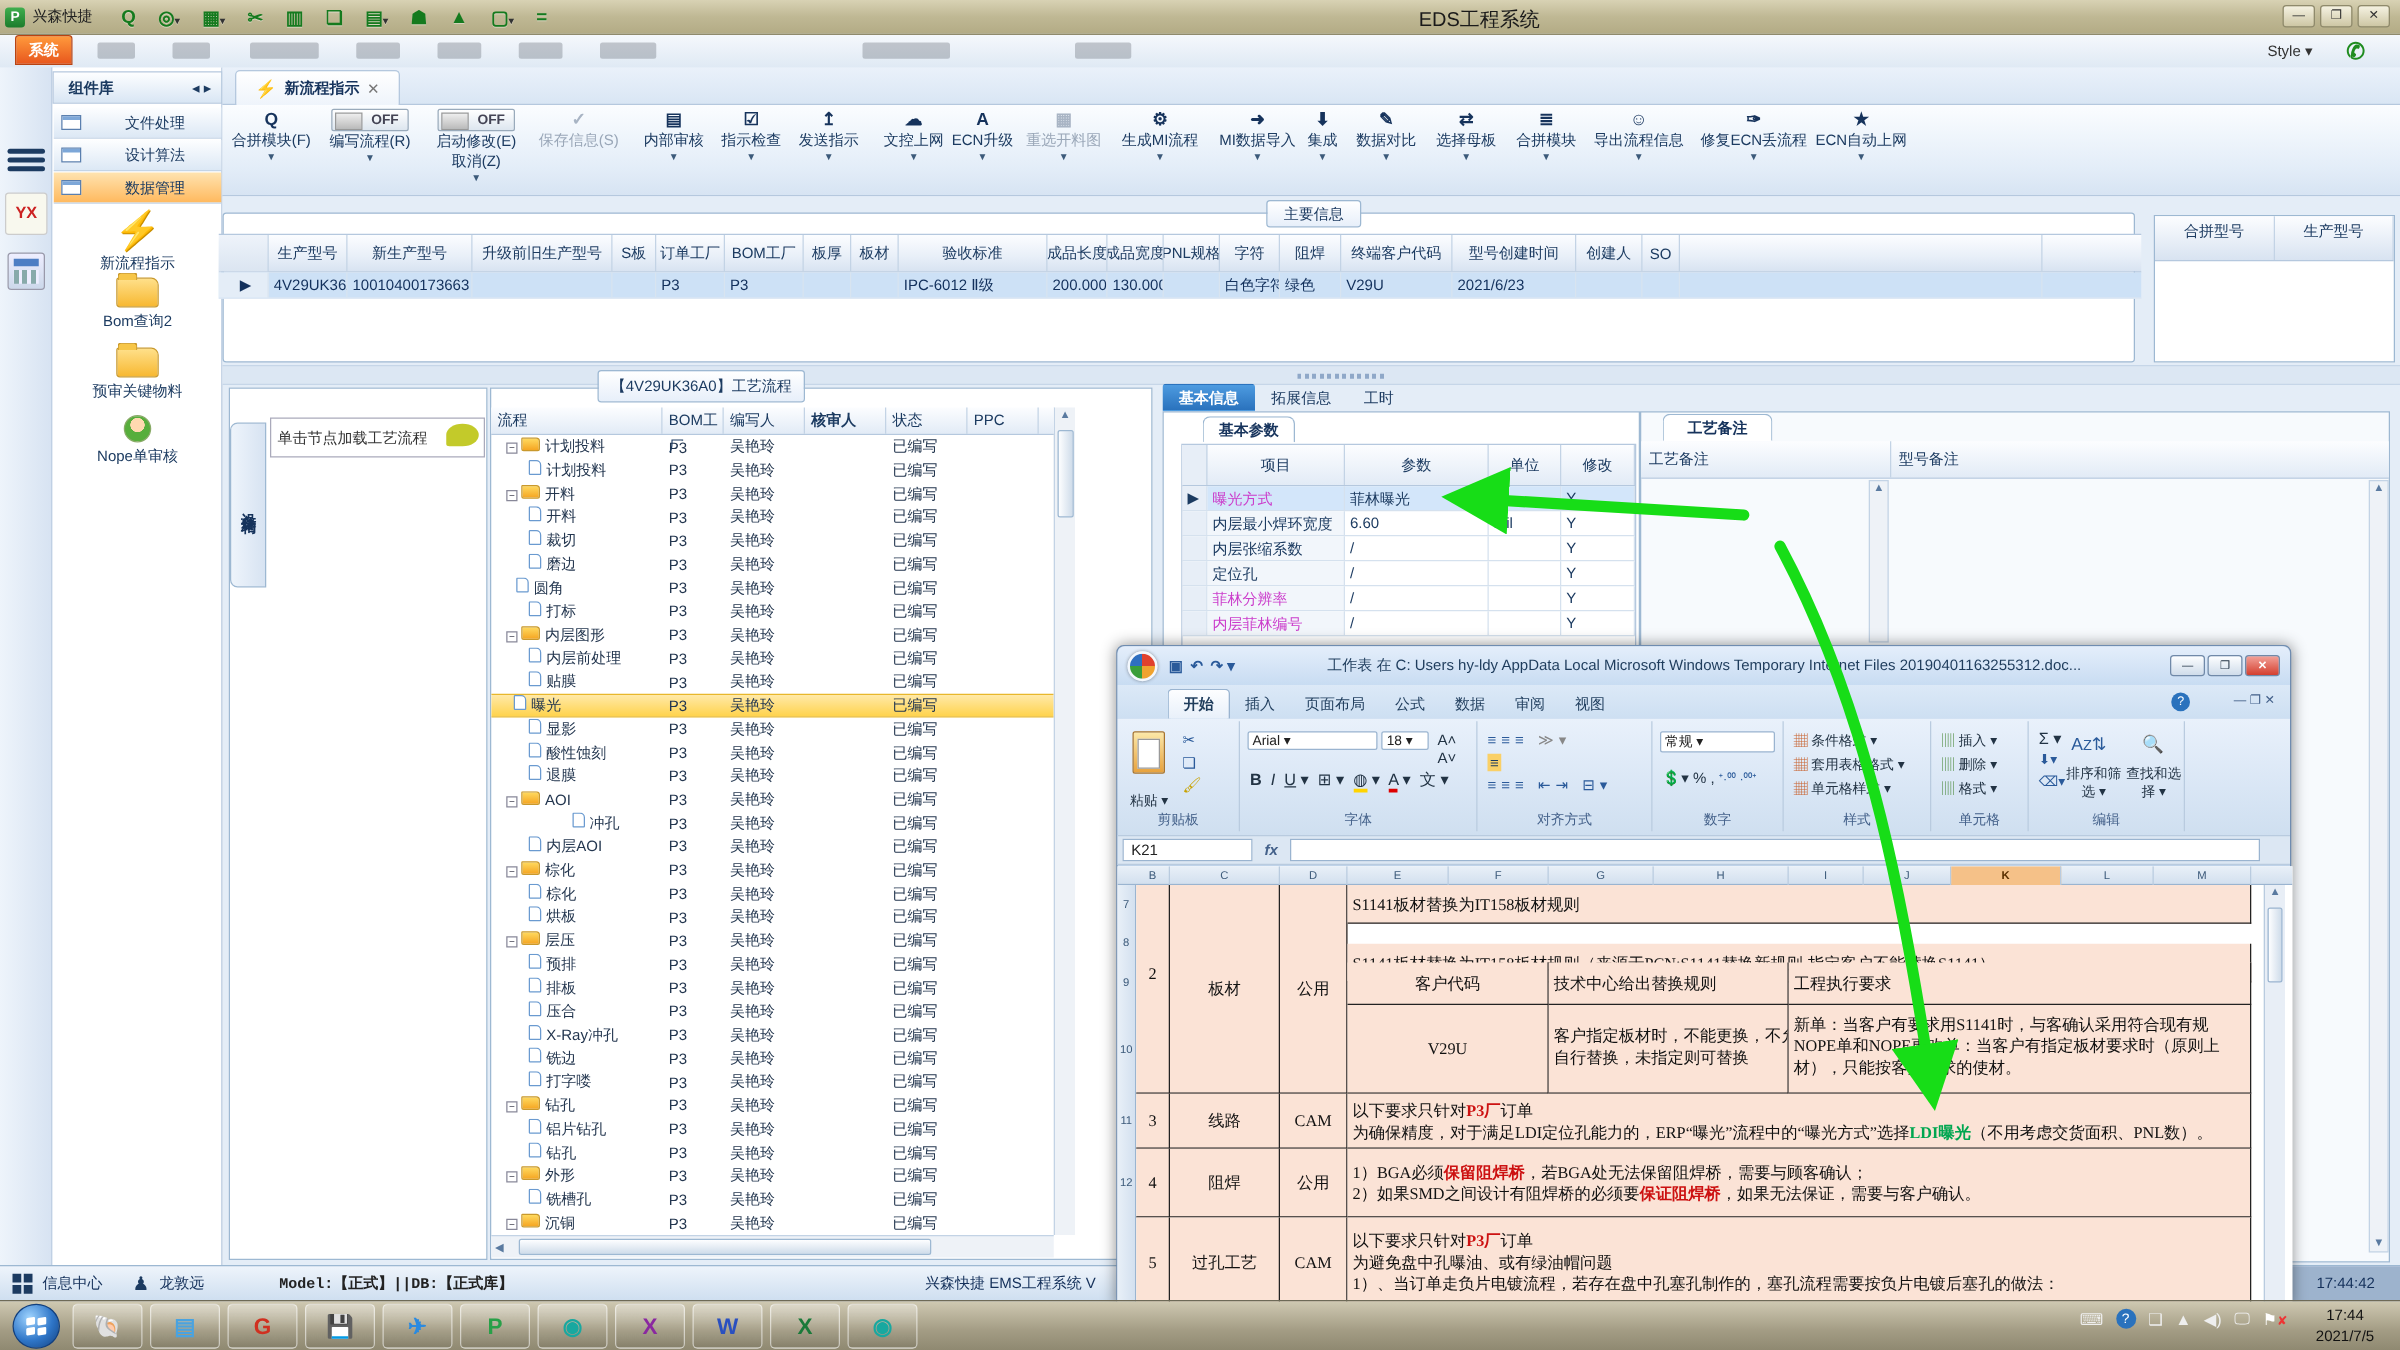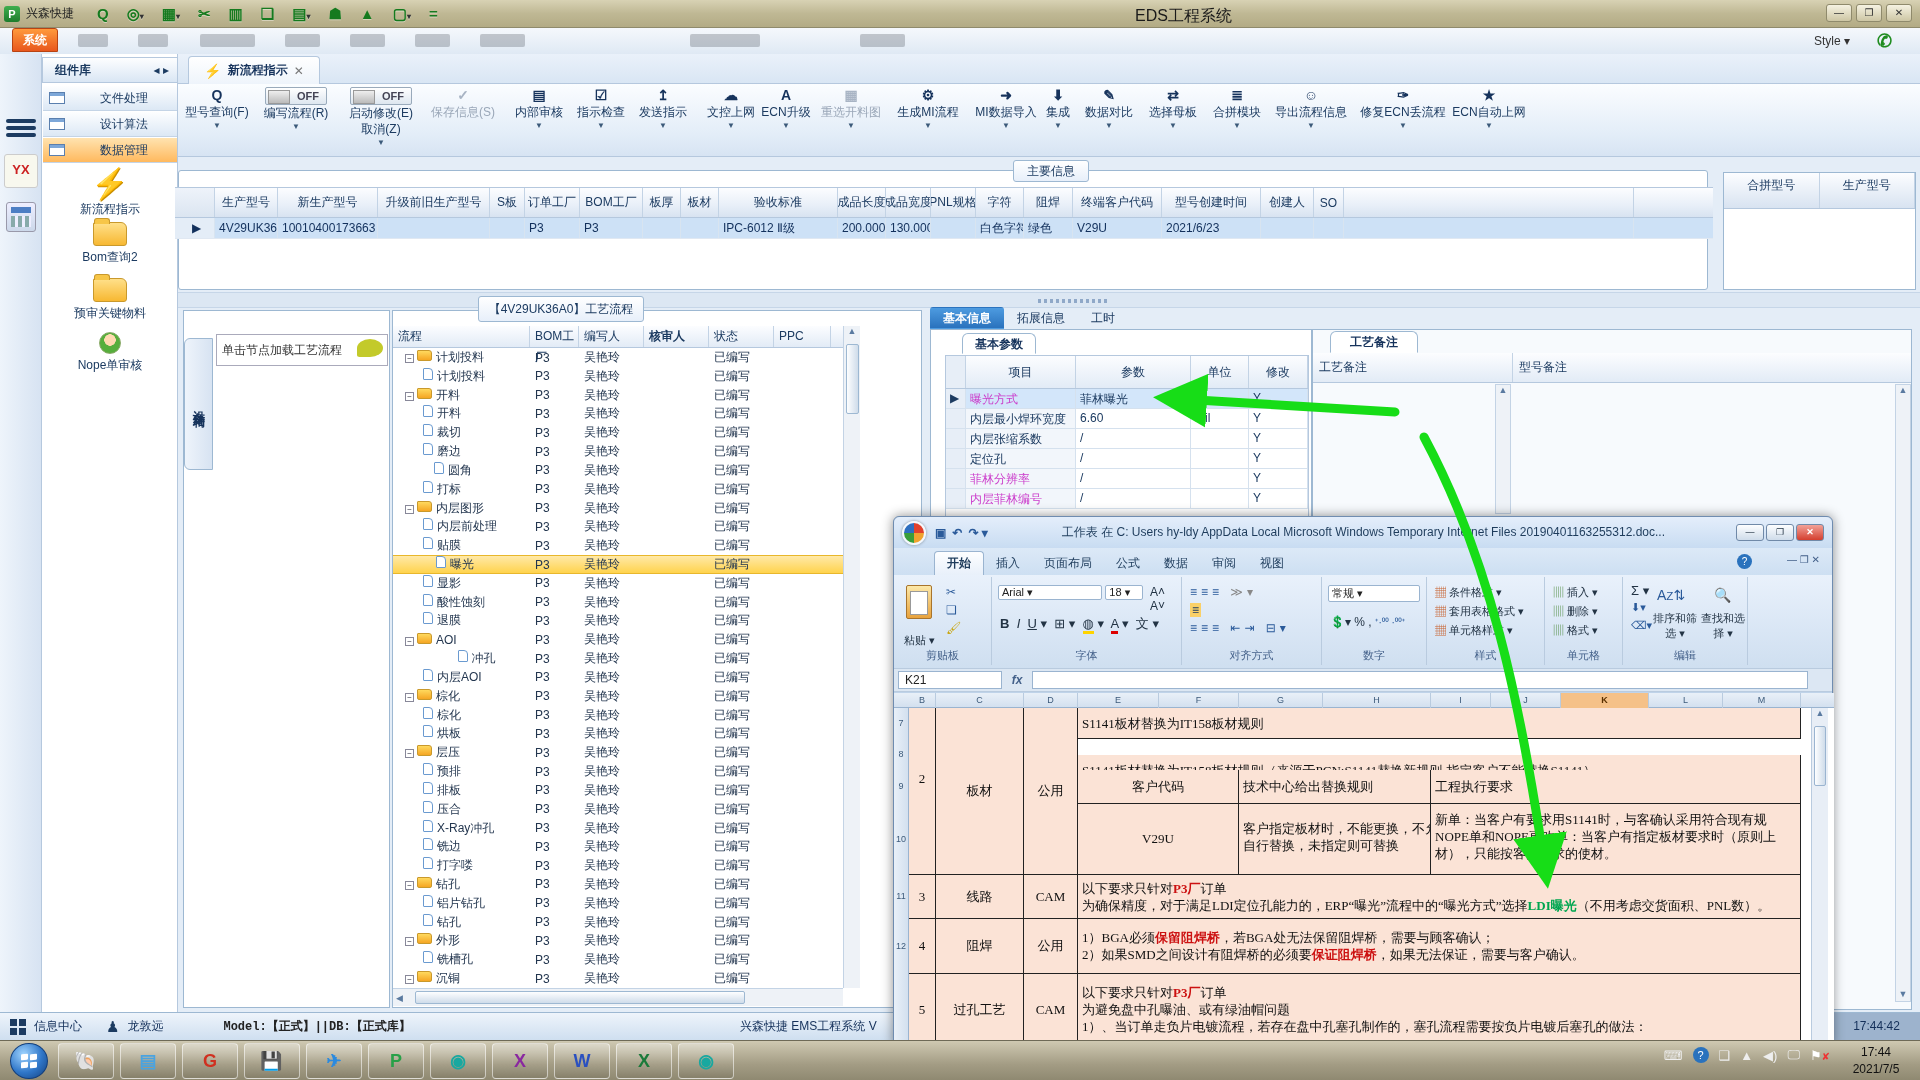--- a/index.html
+++ b/index.html
@@ -263,21 +263,21 @@
   <div id="maintab">
       <span class="zap">⚡</span>
       <span>新流程指示</span>
       <span class="x">✕</span>
     </div>
 </div>
 
 <div id="toolbar" class="abs">
     <div class="tbtn" style="left: -16px; width: 110px;">
       <div class="tico">Q</div>
-      <div class="tlbl">型号查询(F)</div>
+      <div class="tlbl">合拼模块(F)</div>
       <div class="tarr">▼</div>
     </div>
     <div class="tbtn" style="left: 63px; width: 110px;">
       <div style="height: 18px;"><span class="toggle">OFF</span></div>
       <div class="tlbl">编写流程(R)</div>
       <div class="tarr">▼</div>
     </div>
     <div class="tbtn" style="left: 148px; width: 110px;">
       <div style="height: 18px;"><span class="toggle">OFF</span></div>
       <div class="tlbl">启动修改(E)</div>
@@ -485,21 +485,21 @@
     </div>
     <div class="trow" style="top: 94.1px;">
       <div class="tcell" style="left: 0px; width: 137px; padding-left: 30px;"><span class="tfile"></span><span>磨边</span></div>
       <div class="tcell" style="left: 137px; width: 49px; padding-left: 5px;">P3</div>
       <div class="tcell" style="left: 186px; width: 65px; padding-left: 5px;">吴艳玲</div>
       <div class="tcell" style="left: 251px; width: 65px;"></div>
       <div class="tcell" style="left: 316px; width: 65px; padding-left: 5px;">已编写</div>
       <div class="tcell" style="left: 381px; width: 57px;"></div>
     </div>
     <div class="trow" style="top: 112.92px;">
-      <div class="tcell" style="left: 0px; width: 137px; padding-left: 41px;"><span class="tfile"></span><span>圆角</span></div>
+      <div class="tcell" style="left: 0px; width: 137px; padding-left: 20px;"><span class="tfile"></span><span>圆角</span></div>
       <div class="tcell" style="left: 137px; width: 49px; padding-left: 5px;">P3</div>
       <div class="tcell" style="left: 186px; width: 65px; padding-left: 5px;">吴艳玲</div>
       <div class="tcell" style="left: 251px; width: 65px;"></div>
       <div class="tcell" style="left: 316px; width: 65px; padding-left: 5px;">已编写</div>
       <div class="tcell" style="left: 381px; width: 57px;"></div>
     </div>
     <div class="trow" style="top: 131.74px;">
       <div class="tcell" style="left: 0px; width: 137px; padding-left: 30px;"><span class="tfile"></span><span>打标</span></div>
       <div class="tcell" style="left: 137px; width: 49px; padding-left: 5px;">P3</div>
       <div class="tcell" style="left: 186px; width: 65px; padding-left: 5px;">吴艳玲</div>
@@ -525,21 +525,21 @@
     </div>
     <div class="trow" style="top: 188.2px;">
       <div class="tcell" style="left: 0px; width: 137px; padding-left: 30px;"><span class="tfile"></span><span>贴膜</span></div>
       <div class="tcell" style="left: 137px; width: 49px; padding-left: 5px;">P3</div>
       <div class="tcell" style="left: 186px; width: 65px; padding-left: 5px;">吴艳玲</div>
       <div class="tcell" style="left: 251px; width: 65px;"></div>
       <div class="tcell" style="left: 316px; width: 65px; padding-left: 5px;">已编写</div>
       <div class="tcell" style="left: 381px; width: 57px;"></div>
     </div>
     <div class="trow hl" style="top: 207.02px;">
-      <div class="tcell" style="left: 0px; width: 137px; padding-left: 43px;"><span class="tfile"></span><span>曝光</span></div>
+      <div class="tcell" style="left: 0px; width: 137px; padding-left: 18px;"><span class="tfile"></span><span>曝光</span></div>
       <div class="tcell" style="left: 137px; width: 49px; padding-left: 5px;">P3</div>
       <div class="tcell" style="left: 186px; width: 65px; padding-left: 5px;">吴艳玲</div>
       <div class="tcell" style="left: 251px; width: 65px;"></div>
       <div class="tcell" style="left: 316px; width: 65px; padding-left: 5px;">已编写</div>
       <div class="tcell" style="left: 381px; width: 57px;"></div>
     </div>
     <div class="trow" style="top: 225.84px;">
       <div class="tcell" style="left: 0px; width: 137px; padding-left: 30px;"><span class="tfile"></span><span>显影</span></div>
       <div class="tcell" style="left: 137px; width: 49px; padding-left: 5px;">P3</div>
       <div class="tcell" style="left: 186px; width: 65px; padding-left: 5px;">吴艳玲</div>

